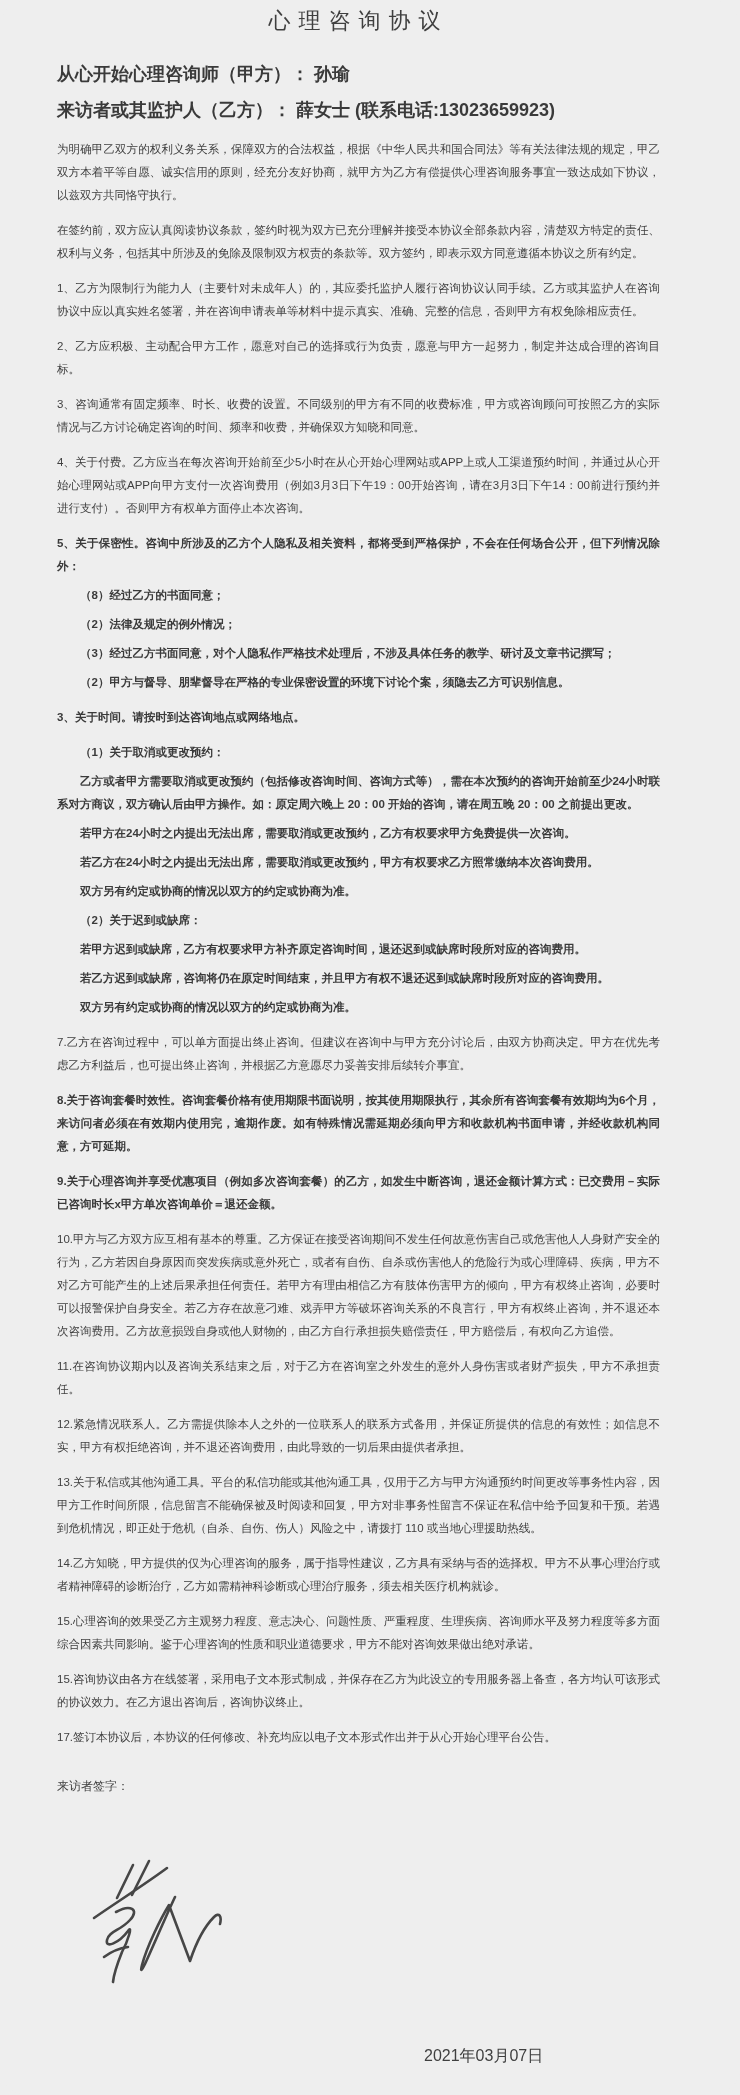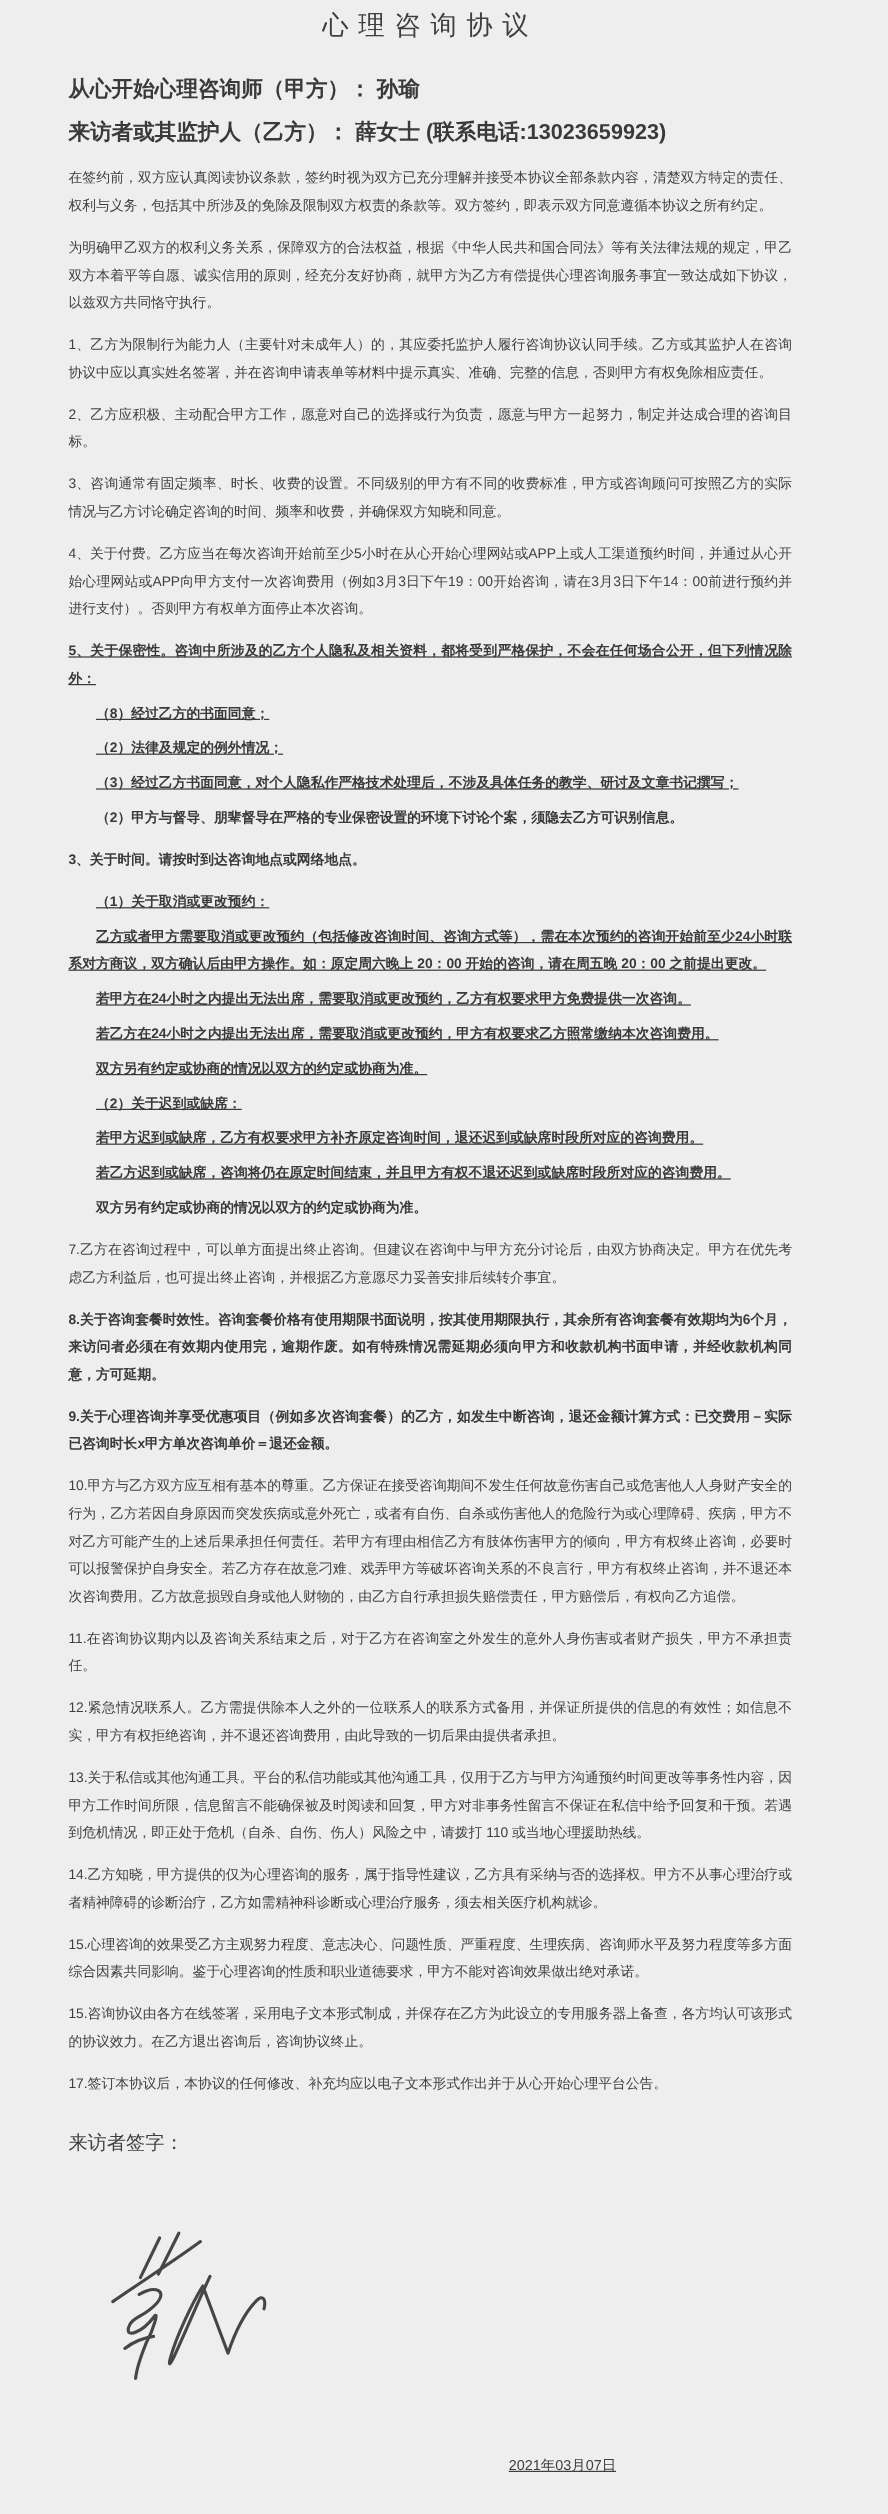--- a/index.html
+++ b/index.html
@@ -32,54 +32,53 @@
   .body-block{margin-top:12px;}
   .para{
     font-size:11.5px;
     line-height:23px;
     margin:0 0 12px 0;
     color:#3f3f3f;
     text-align:justify;
   }
   .para.bold{font-weight:700;color:#3a3a3a;}
   .para.indent{text-indent:2em;}
-  .para.tight{margin-bottom:6px;text-decoration:underline;}
+  .para.tight{margin-bottom:6px;}
   .sign-label{
-    font-size:16px;
+    font-size:12px;
     line-height:23px;
     margin:26px 0 0 0;
     color:#3f3f3f;
   }
   .signature{
     position:absolute;
     left:86px;top:1852px;
     width:152px;height:142px;
   }
   .signature svg{display:block;width:100%;height:100%;}
   .doc-date{
     position:absolute;
     left:424px;top:2046px;
-    font-size:12px;
+    font-size:16px;
     color:#3f3f3f;
-    text-decoration:underline;
   }
 </style>
 </head>
 <body>
 
 <div class="page">
 
   <h1 class="doc-title">心理咨询协议</h1>
 
   <p class="party-line">从心开始心理咨询师（甲方）： 孙瑜</p>
   <p class="party-line">来访者或其监护人（乙方）： 薛女士 (联系电话:13023659923)</p>
 
   <div class="body-block">
+      <p class="para">为明确甲乙双方的权利义务关系，保障双方的合法权益，根据《中华人民共和国合同法》等有关法律法规的规定，甲乙双方本着平等自愿、诚实信用的原则，经充分友好协商，就甲方为乙方有偿提供心理咨询服务事宜一致达成如下协议，以兹双方共同恪守执行。</p>
       <p class="para">在签约前，双方应认真阅读协议条款，签约时视为双方已充分理解并接受本协议全部条款内容，清楚双方特定的责任、权利与义务，包括其中所涉及的免除及限制双方权责的条款等。双方签约，即表示双方同意遵循本协议之所有约定。</p>
-      <p class="para">为明确甲乙双方的权利义务关系，保障双方的合法权益，根据《中华人民共和国合同法》等有关法律法规的规定，甲乙双方本着平等自愿、诚实信用的原则，经充分友好协商，就甲方为乙方有偿提供心理咨询服务事宜一致达成如下协议，以兹双方共同恪守执行。</p>
       <p class="para">1、乙方为限制行为能力人（主要针对未成年人）的，其应委托监护人履行咨询协议认同手续。乙方或其监护人在咨询协议中应以真实姓名签署，并在咨询申请表单等材料中提示真实、准确、完整的信息，否则甲方有权免除相应责任。</p>
       <p class="para">2、乙方应积极、主动配合甲方工作，愿意对自己的选择或行为负责，愿意与甲方一起努力，制定并达成合理的咨询目标。</p>
       <p class="para">3、咨询通常有固定频率、时长、收费的设置。不同级别的甲方有不同的收费标准，甲方或咨询顾问可按照乙方的实际情况与乙方讨论确定咨询的时间、频率和收费，并确保双方知晓和同意。</p>
       <p class="para">4、关于付费。乙方应当在每次咨询开始前至少5小时在从心开始心理网站或APP上或人工渠道预约时间，并通过从心开始心理网站或APP向甲方支付一次咨询费用（例如3月3日下午19：00开始咨询，请在3月3日下午14：00前进行预约并进行支付）。否则甲方有权单方面停止本次咨询。</p>
       <p class="para bold tight">5、关于保密性。咨询中所涉及的乙方个人隐私及相关资料，都将受到严格保护，不会在任何场合公开，但下列情况除外：</p>
       <p class="para bold indent tight">（8）经过乙方的书面同意；</p>
       <p class="para bold indent tight">（2）法律及规定的例外情况；</p>
       <p class="para bold indent tight">（3）经过乙方书面同意，对个人隐私作严格技术处理后，不涉及具体任务的教学、研讨及文章书记撰写；</p>
       <p class="para bold indent">（2）甲方与督导、朋辈督导在严格的专业保密设置的环境下讨论个案，须隐去乙方可识别信息。</p>
       <p class="para bold">3、关于时间。请按时到达咨询地点或网络地点。</p>

